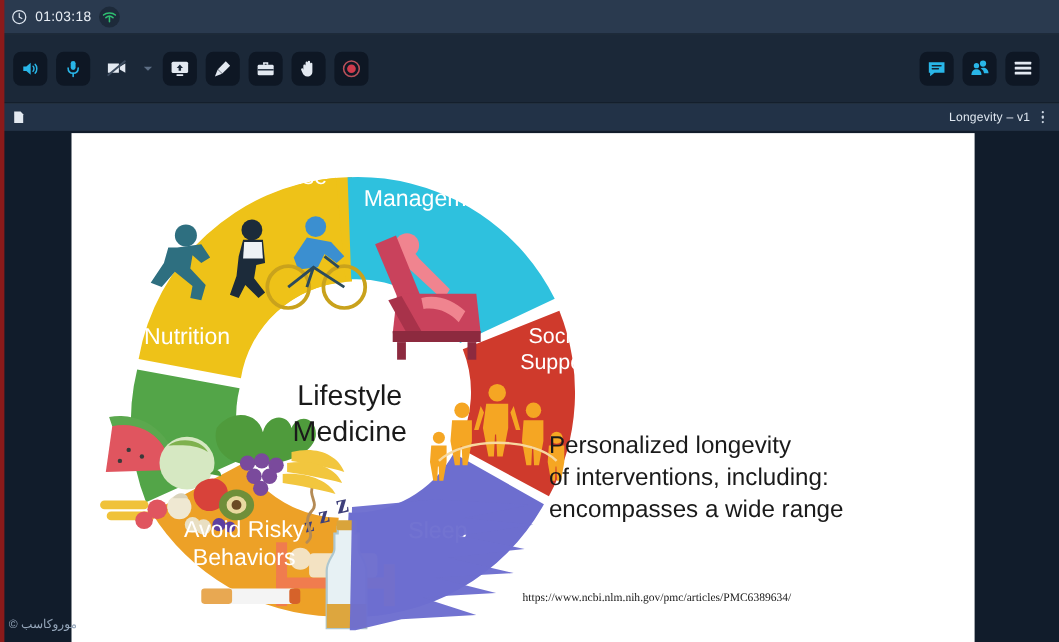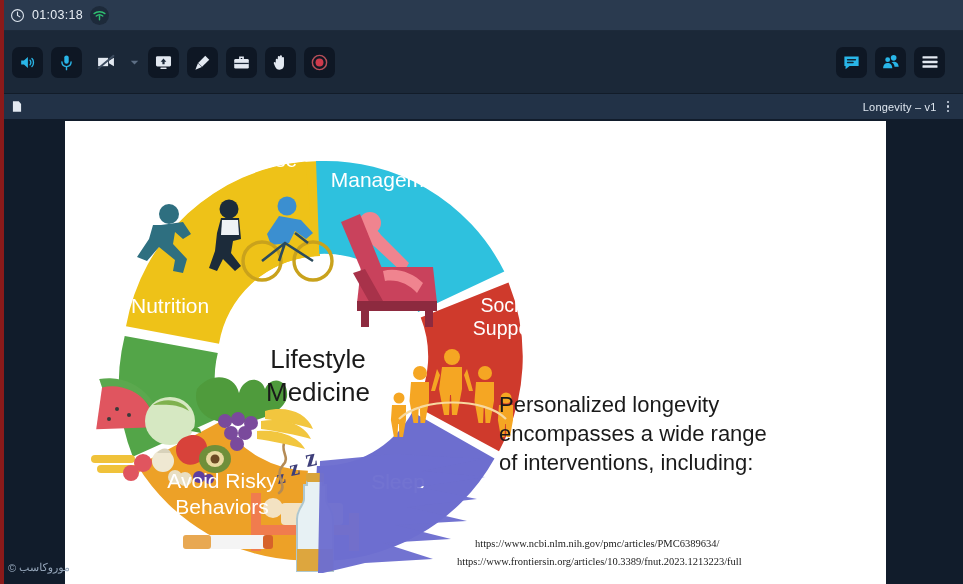--- a/index.html
+++ b/index.html
@@ -398,27 +398,26 @@
 
         <g opacity="0.97">
           <path d="M255 340 L330 333 L416 338 L356 350 L420 356 L352 366 L412 378
                    L342 386 L402 400 L330 404 L386 418 L318 422 L368 438 L300 442
                    L258 452 L253 452 Z" fill="#6d6ecf"></path>
         </g>
       </svg>
 
       <div class="slide-body">
         <div>Personalized longevity</div>
+        <div>of interventions, including:</div>
         <div>encompasses a wide range</div>
-        <div>of interventions, including:</div>
       </div>
 
       <div class="slide-refs">
         <div>https://www.ncbi.nlm.nih.gov/pmc/articles/PMC6389634/</div>
-        <div>https://www.frontiersin.org/articles/10.3389/fnut.2023.1213223/full</div>
       </div>
 
     </div>
   </div>
 
   <div class="watermark">
     <span>موروکاسب</span>
     <span>©</span>
   </div>
 

